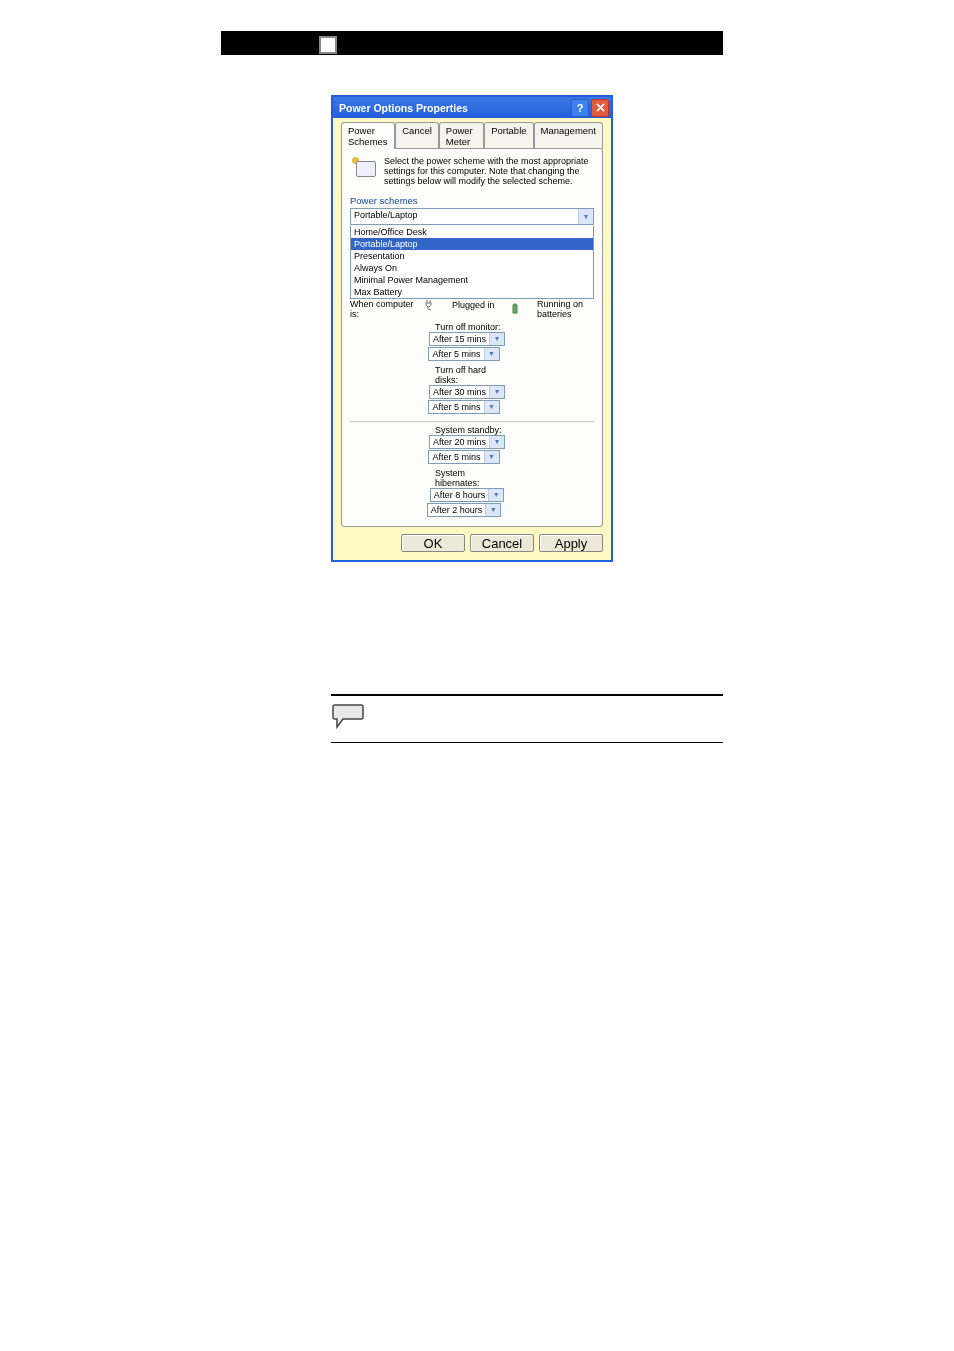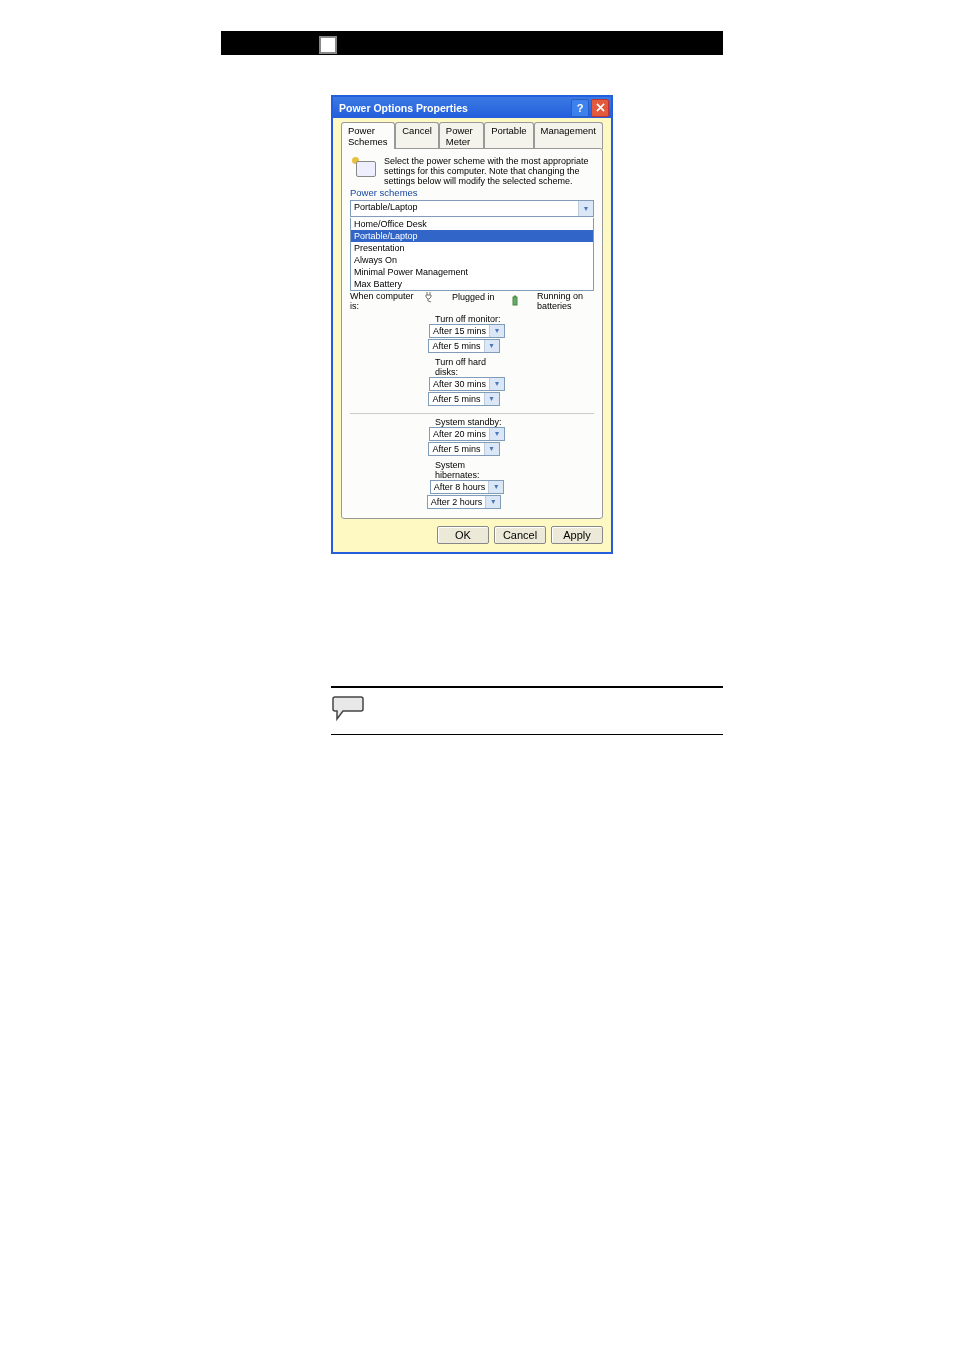--- a/index.html
+++ b/index.html
@@ -90,20 +90,21 @@
   border: 1px solid #999;
   border-radius: 0 3px 3px 3px;
   background: #fcfcfa;
   padding: 8px;
   position: relative;
   top: -1px;
 }
 .intro-row {
   display: flex;
   gap: 6px;
+  margin-bottom: 8px;
 }
 .intro-icon {
   width: 28px;
   height: 24px;
   position: relative;
   flex-shrink: 0;
 }
 .intro-icon .monitor {
   width: 18px; height: 14px;
   background: #eef;
@@ -182,22 +183,22 @@
 }
 .button-row {
   display: flex;
   justify-content: flex-end;
   gap: 5px;
   margin-top: 6px;
 }
 .dlg-btn {
   border: 1px solid #888;
   background: #ece9d8;
-  font-size: 11px;
-  width: 52px;
+  font-size: 13px;
+  width: 64px;
   height: 18px;
   border-radius: 2px;
   box-shadow: inset 1px 1px 0 #fff;
 }
 .note-block {
   width: 392px;
   margin-left: 331px;
   margin-top: 132px;
   border-top: 2px solid #000;
   border-bottom: 1px solid #000;

